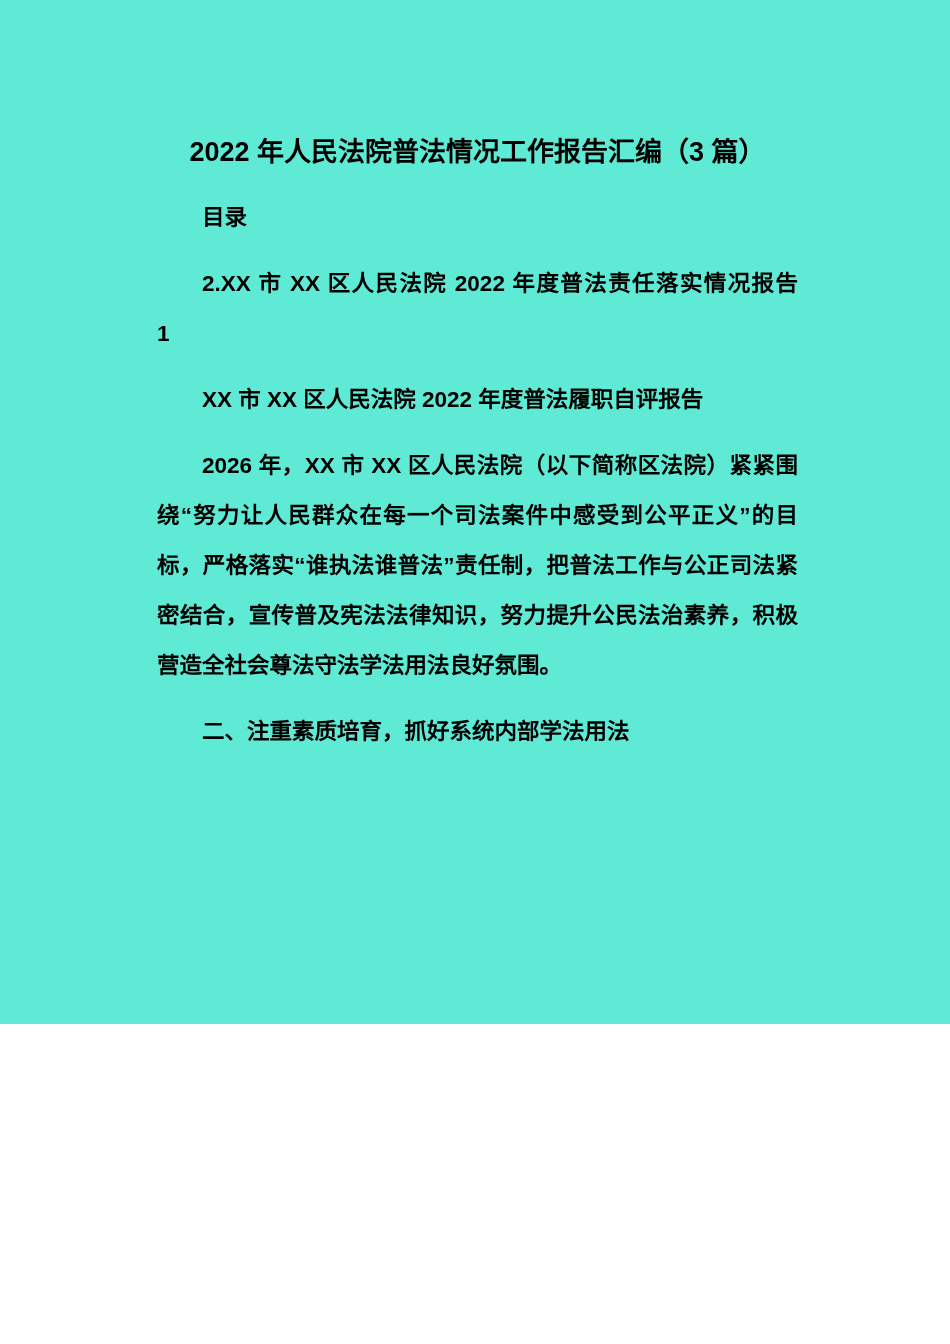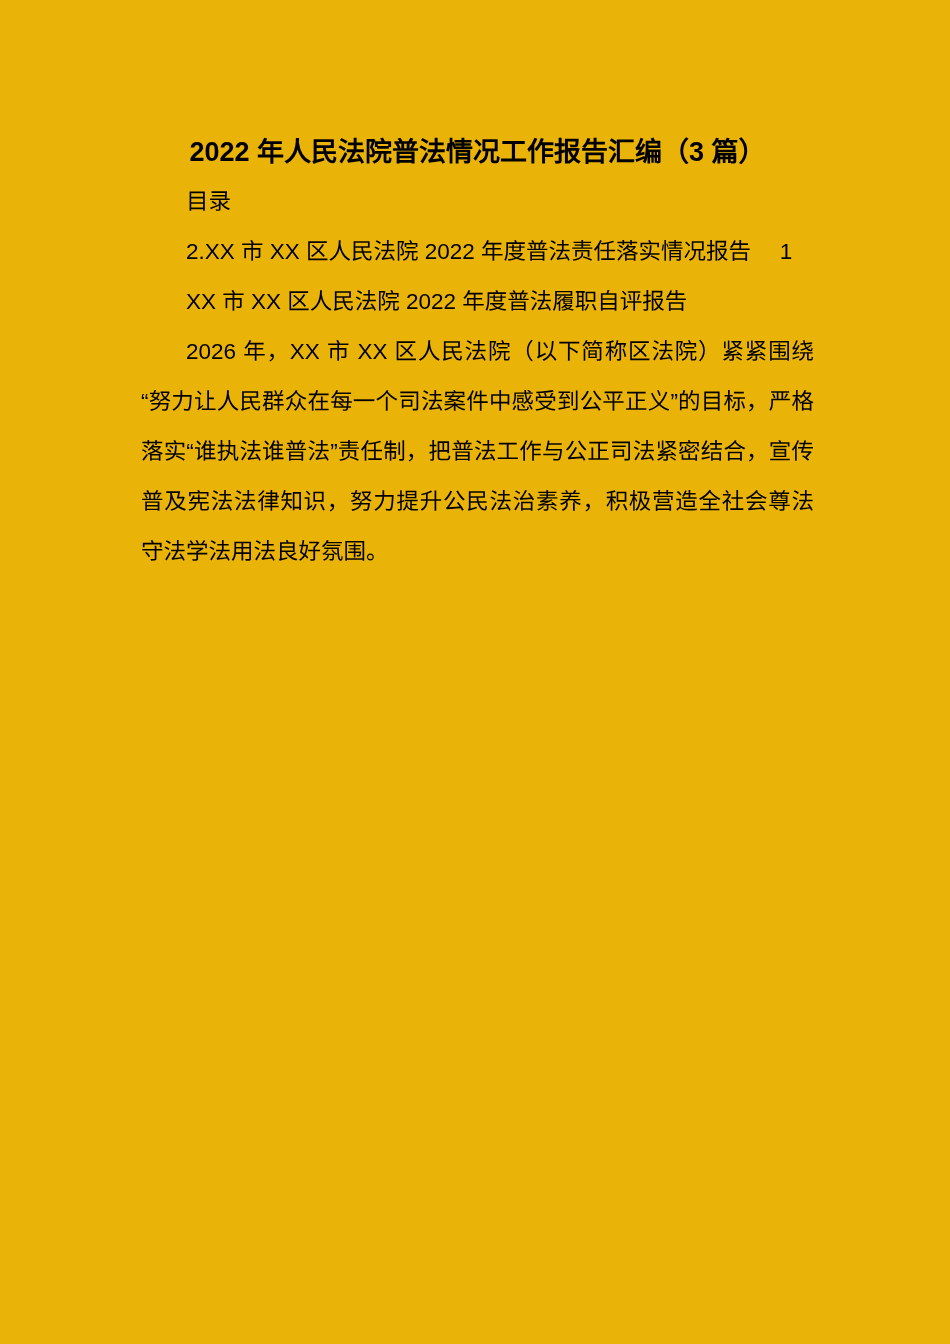--- a/index.html
+++ b/index.html
@@ -10,37 +10,37 @@
   body {
     width: 950px;
     height: 1344px;
     font-family: "Liberation Sans", "DejaVu Sans", sans-serif;
     color: #000000;
     overflow: hidden;
   }
   .page {
     box-sizing: border-box;
     width: 950px;
-    height: 1344px;
-    background: #eab308;
+    height: 1024px;
+    background: #5eead4;
     padding: 127px 136px 0 141px;
   }
   .doc-title {
     margin: 0;
     font-size: 27px;
     font-weight: 700;
     line-height: 50px;
     text-align: center;
     text-indent: 0;
     white-space: nowrap;
   }
   .line {
-    margin: 0;
+    margin: 16px;
     font-size: 22.5px;
-    font-weight: 400;
+    font-weight: 700;
     line-height: 50px;
     text-indent: 2em;
     text-align: justify;
     letter-spacing: 0;
   }
 </style>
 </head>
 <body>
 
 <main class="page">
@@ -52,15 +52,16 @@
 
   <p class="line">2.XX 市 XX 区人民法院 2022 年度普法责任落实情况报告　 1</p>
 
 
   <p class="line">XX 市 XX 区人民法院 2022 年度普法履职自评报告</p>
 
   <p class="line">2026 年，XX 市 XX 区人民法院（以下简称区法院）紧紧围绕“努力让人民群众在每一个司法案件中感受到公平正义”的目标，严格落实“谁执法谁普法”责任制，把普法工作与公正司法紧密结合，宣传普及宪法法律知识，努力提升公民法治素养，积极营造全社会尊法守法学法用法良好氛围。</p>
 
 
 
+  <p class="line">二、注重素质培育，抓好系统内部学法用法</p>
 
 
 </main>
 
 </body></html>

